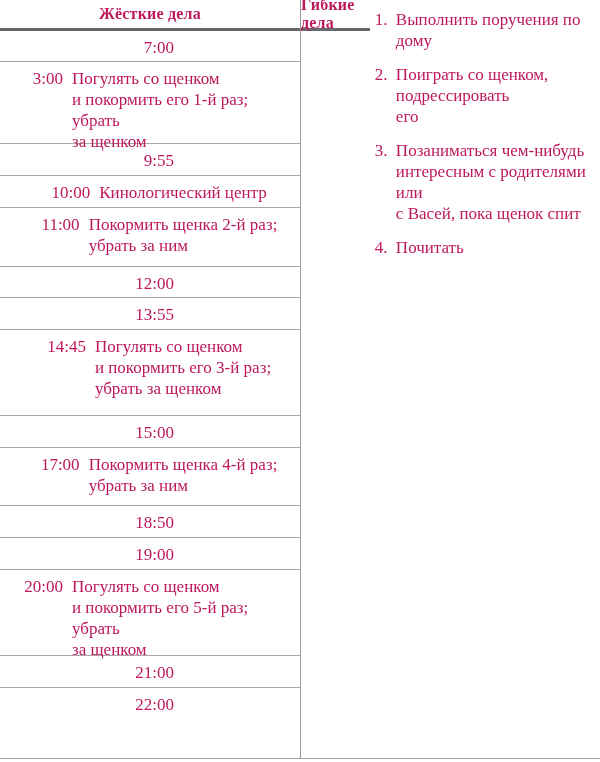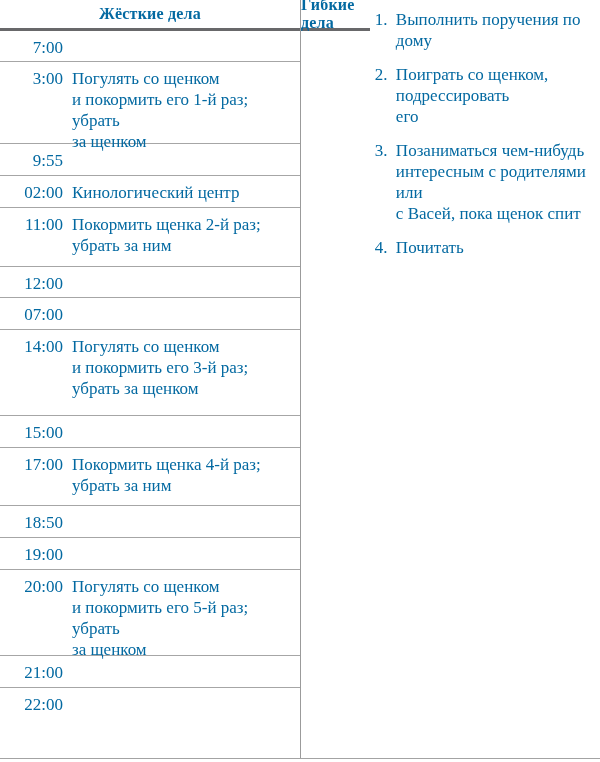--- a/index.html
+++ b/index.html
@@ -1,21 +1,21 @@
 <!DOCTYPE html>
 <html><head>
 <meta charset="utf-8">
 <style>
   html, body { margin: 0; padding: 0; background: #ffffff; }
   .sheet {
     width: 600px;
     height: 759px;
     background: #ffffff;
     font-family: "Liberation Serif", serif;
-    color: #0369a1;
+    color: #be185d;
     display: flex;
     box-sizing: border-box;
     border-bottom: 1px solid #a3a3a3;
     overflow: hidden;
   }
   .col-left {
     width: 301px;
     box-sizing: border-box;
     border-right: 1px solid #9b9b9b;
     flex: none;
@@ -37,20 +37,21 @@
     letter-spacing: 0.2px;
   }
   .row {
     box-sizing: border-box;
     border-bottom: 1px solid #a6a6a6;
     display: flex;
     align-items: flex-start;
     padding: 6px 6px 0 20px;
     font-size: 17px;
     line-height: 21px;
+    justify-content: center;
   }
   .row.last { border-bottom: none; }
   .time {
     width: 43px;
     flex: none;
     text-align: right;
   }
   .task {
     margin-left: 9px;
     white-space: pre-line;
@@ -89,38 +90,38 @@
       <span class="time">3:00</span>
       <span class="task">Погулять со щенком
 и покормить его 1-й раз; убрать
 за щенком</span>
     </div>
     <div class="row" style="height:32px">
       <span class="time">9:55</span>
       <span class="task"></span>
     </div>
     <div class="row" style="height:32px">
-      <span class="time">02:00</span>
+      <span class="time">10:00</span>
       <span class="task">Кинологический центр</span>
     </div>
     <div class="row" style="height:59px">
       <span class="time">11:00</span>
       <span class="task">Покормить щенка 2-й раз;
 убрать за ним</span>
     </div>
     <div class="row" style="height:31px">
       <span class="time">12:00</span>
       <span class="task"></span>
     </div>
     <div class="row" style="height:32px">
-      <span class="time">07:00</span>
+      <span class="time">13:55</span>
       <span class="task"></span>
     </div>
     <div class="row" style="height:86px">
-      <span class="time">14:00</span>
+      <span class="time">14:45</span>
       <span class="task">Погулять со щенком
 и покормить его 3-й раз;
 убрать за щенком</span>
     </div>
     <div class="row" style="height:32px">
       <span class="time">15:00</span>
       <span class="task"></span>
     </div>
     <div class="row" style="height:58px">
       <span class="time">17:00</span>

